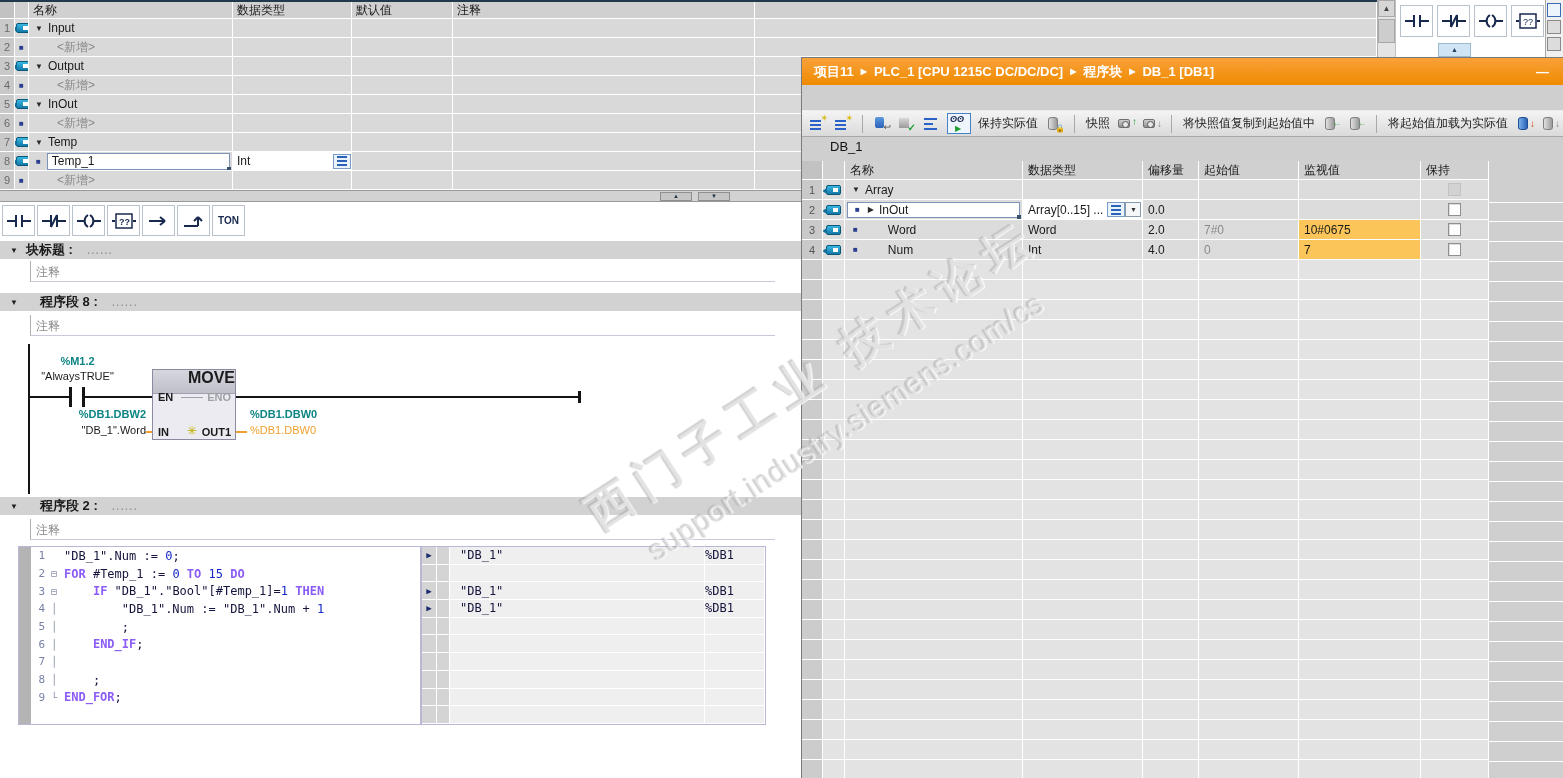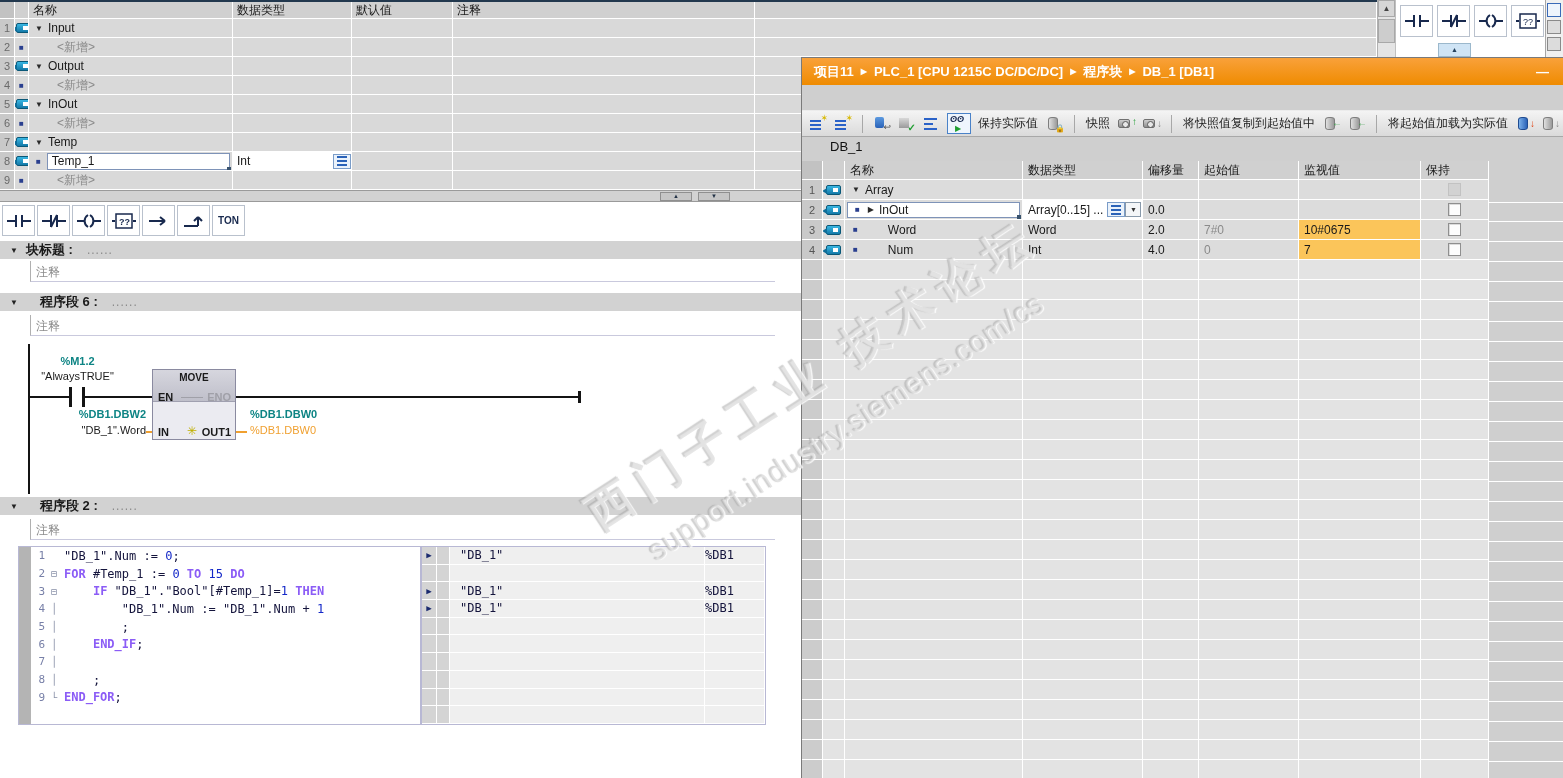--- a/index.html
+++ b/index.html
@@ -77,22 +77,22 @@
     color:#8c8c8c; padding:3px 0 0 5px; background:#fff; }
 
   
   #ladder { left:0; top:338px; width:801px; height:158px; }
   .wire { position:absolute; background:#141414; }
   .lbl { position:absolute; font-size:11px; white-space:nowrap; }
   .teal { color:#0d8484; font-weight:bold; }
   .olab { color:#f0a030; }
   #move-box { position:absolute; left:152px; top:31px; width:84px; height:71px;
     background:#ebebf1; border:1px solid #8a8aa0; }
-  #move-box .mhd { height:32px; background:linear-gradient(#d6d6de,#bfbfca); border-bottom:1px solid #a0a0b0;
-    text-align:center; font-weight:bold; font-size:10px; line-height:15px; }
+  #move-box .mhd { height:24px; background:linear-gradient(#d6d6de,#bfbfca); border-bottom:1px solid #a0a0b0;
+    text-align:right; font-weight:bold; font-size:16px; line-height:15px; }
   .pin { position:absolute; font-size:11px; font-weight:bold; color:#1a1a1a; }
   .pin.dimp { color:#a0a0a8; }
   .spark { position:absolute; color:#c0b000; font-size:12px; }
 
   
   #scl-code { left:18px; top:546px; width:403px; height:179px; background:#fff; border:1px solid #b8b8d4; }
   #scl-code .gutterbar { position:absolute; left:0; top:0; width:12px; height:100%; background:#b4b4b4; }
   .code-line { display:flex; height:17.7px; align-items:center;
     font-family:"DejaVu Sans Mono","DejaVu Sans",monospace; font-size:12px; white-space:pre; }
   .code-line .lnum { width:32px; text-align:right; padding-right:6px; color:#7880a8; font-size:11px; flex:none; }
@@ -415,21 +415,21 @@
 
 <div class="secbar abs" style="top:241px">
   <span class="tri">▼</span>
   <span class="ttl">块标题 :</span>
   <span class="dots">......</span>
 </div>
 <div class="cmt abs" style="top:261px">注释</div>
 
 <div class="secbar abs" style="top:293px">
   <span class="tri">▼</span>
-  <span class="ttl" style="margin-left:14px">程序段 6 :</span>
+  <span class="ttl" style="margin-left:14px">程序段 8 :</span>
   <span class="dots">......</span>
 </div>
 <div class="cmt abs" style="top:315px">注释</div>
 
 <div id="ladder" class="abs">
   <div class="wire" style="left:28px; top:6px; width:2px; height:150px"></div>
   <div class="wire" style="left:28px; top:58px; width:42px; height:2px"></div>
   <div class="wire" style="left:84px; top:58px; width:68px; height:2px"></div>
   <div class="wire" style="left:236px; top:58px; width:344px; height:2px"></div>
   <div class="wire" style="left:578px; top:53px; width:3px; height:12px"></div>

